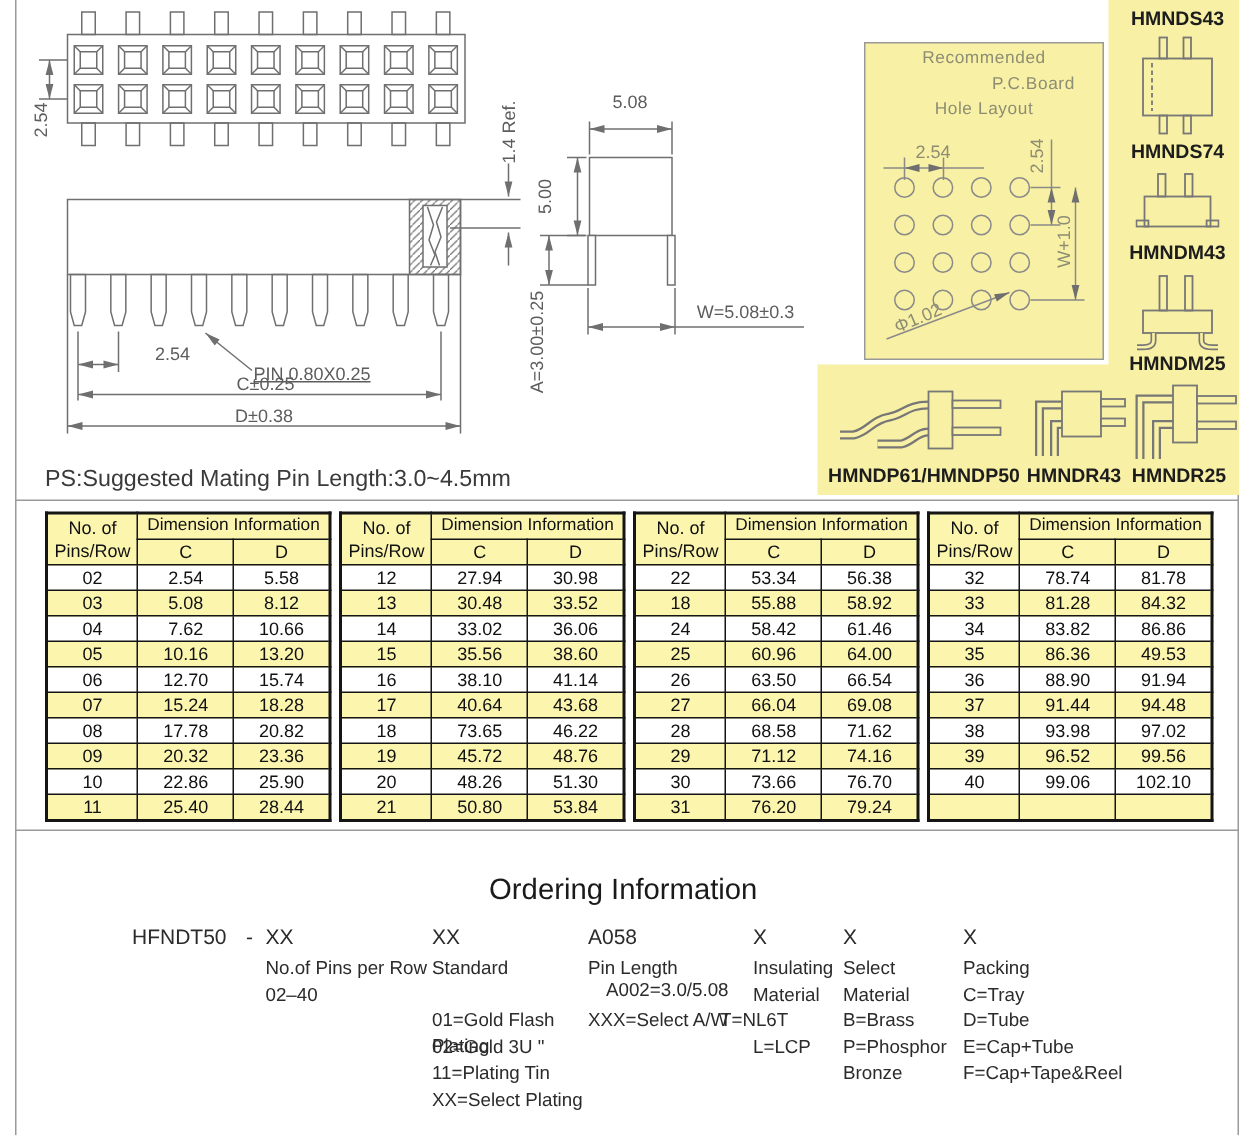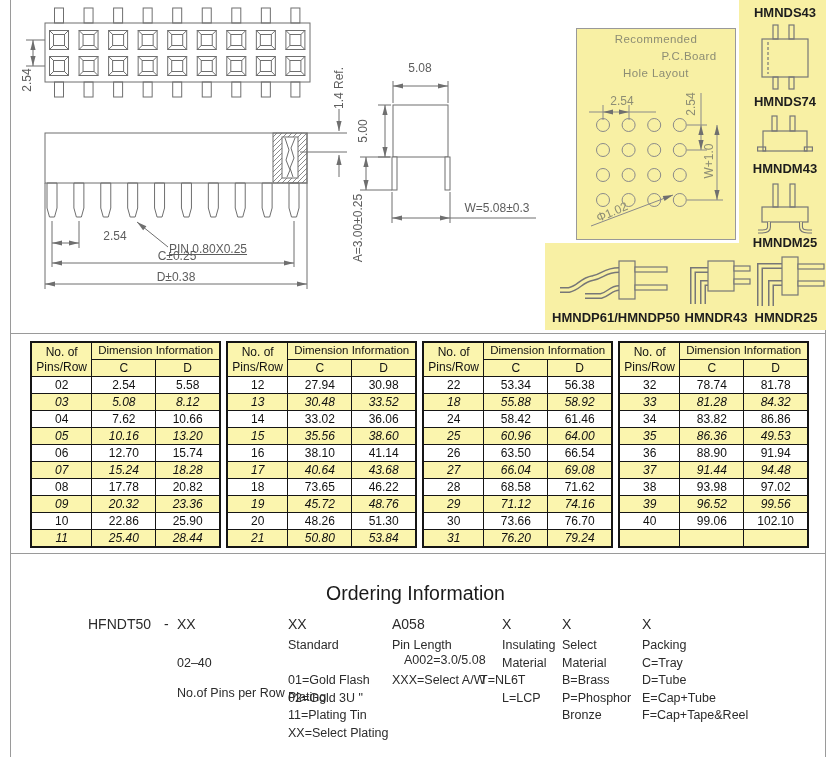--- a/index.html
+++ b/index.html
@@ -21,21 +21,21 @@
          letter-spacing:.4px;color:#8d8d74;}
   .vlabel{position:absolute;transform:translate(-50%,-50%);font-weight:bold;font-size:13px;
           color:#1d1d1d;white-space:nowrap;}
   #ps-note{position:absolute;left:30px;top:311px;font-size:15.5px;color:#3a3a3a;}
   #table-band{position:absolute;left:30px;top:341px;display:flex;gap:5px;}
   table.grp{border-collapse:collapse;border:2px solid #151515;background:#fff;width:191px;}
   table.grp th,table.grp td{border:1px solid #151515;text-align:center;font-weight:normal;
         font-size:12px;color:#111;height:16px;padding:0 2px;line-height:1.2;}
   table.grp th{background:var(--row-yellow,#fbf5ae);}
   table.grp th.dimh{font-size:11.5px;}
-  table.grp tr.yel td{background:var(--row-yellow,#fbf5ae);font-style:italic;}
+  table.grp tr.yel td{background:var(--row-yellow,#fbf5ae);}
   #ordering-band{position:absolute;left:0;top:553px;width:831px;height:180px;}
   #ord-title{position:absolute;left:0;top:29px;width:831px;text-align:center;
              font-size:19.5px;color:#1a1a1a;}
   .ord{position:absolute;font-size:12.5px;color:#2b2b2b;white-space:nowrap;}
   .ord.code{font-size:14px;}
 </style>
 </head>
 <body>
 
 <div id="page">
@@ -364,20 +364,21 @@
   <div class="dim rot24" style="left:612px;top:212px;color:#8d8d74;">Φ1.02</div>
 
   <div class="vlabel" style="left:785px;top:12px;">HMNDS43</div>
   <div class="vlabel" style="left:785px;top:101px;">HMNDS74</div>
   <div class="vlabel" style="left:785px;top:168px;">HMNDM43</div>
   <div class="vlabel" style="left:785px;top:242px;">HMNDM25</div>
   <div class="vlabel" style="left:616px;top:317px;">HMNDP61/HMNDP50</div>
   <div class="vlabel" style="left:716px;top:317px;">HMNDR43</div>
   <div class="vlabel" style="left:786px;top:317px;">HMNDR25</div>
 
+  <div id="ps-note">PS:Suggested Mating Pin Length:3.0~4.5mm</div>
 
   <div id="table-band">
     <table class="grp">
       <colgroup>
           <col style="width:61px">
           <col style="width:65px">
           <col style="width:65px">
         </colgroup>
       <thead>
         <tr>
@@ -649,21 +650,21 @@
           </tr>
         </tbody>
     </table>
   </div>
 
   <div id="ordering-band">
     <div id="ord-title">Ordering Information</div>
     <div class="ord code" style="left:88px;top:63px;">HFNDT50</div>
     <div class="ord code" style="left:164px;top:63px;">-</div>
   <div class="ord code" style="left: 177px; top: 63px;">XX</div>
-      <div class="ord" style="left: 177px; top: 85px; margin-top: 48px;">No.of Pins per Row</div>
+      <div class="ord" style="left: 177px; top: 85px;">No.of Pins per Row</div>
       <div class="ord" style="left: 177px; top: 102.5px;">02–40</div>
       <div class="ord code" style="left: 288px; top: 63px;">XX</div>
       <div class="ord" style="left: 288px; top: 85px;">Standard</div>
       <div class="ord" style="left: 288px; top: 102.5px; margin-top: 34px;">Plating</div>
       <div class="ord" style="left: 288px; top: 120px;">01=Gold Flash</div>
       <div class="ord" style="left: 288px; top: 137.5px;">02=Gold 3U "</div>
       <div class="ord" style="left: 288px; top: 155px;">11=Plating Tin</div>
       <div class="ord" style="left: 288px; top: 172.5px;">XX=Select Plating</div>
       <div class="ord code" style="left: 392px; top: 63px;">A058</div>
       <div class="ord" style="left: 392px; top: 85px;">Pin Length</div>

